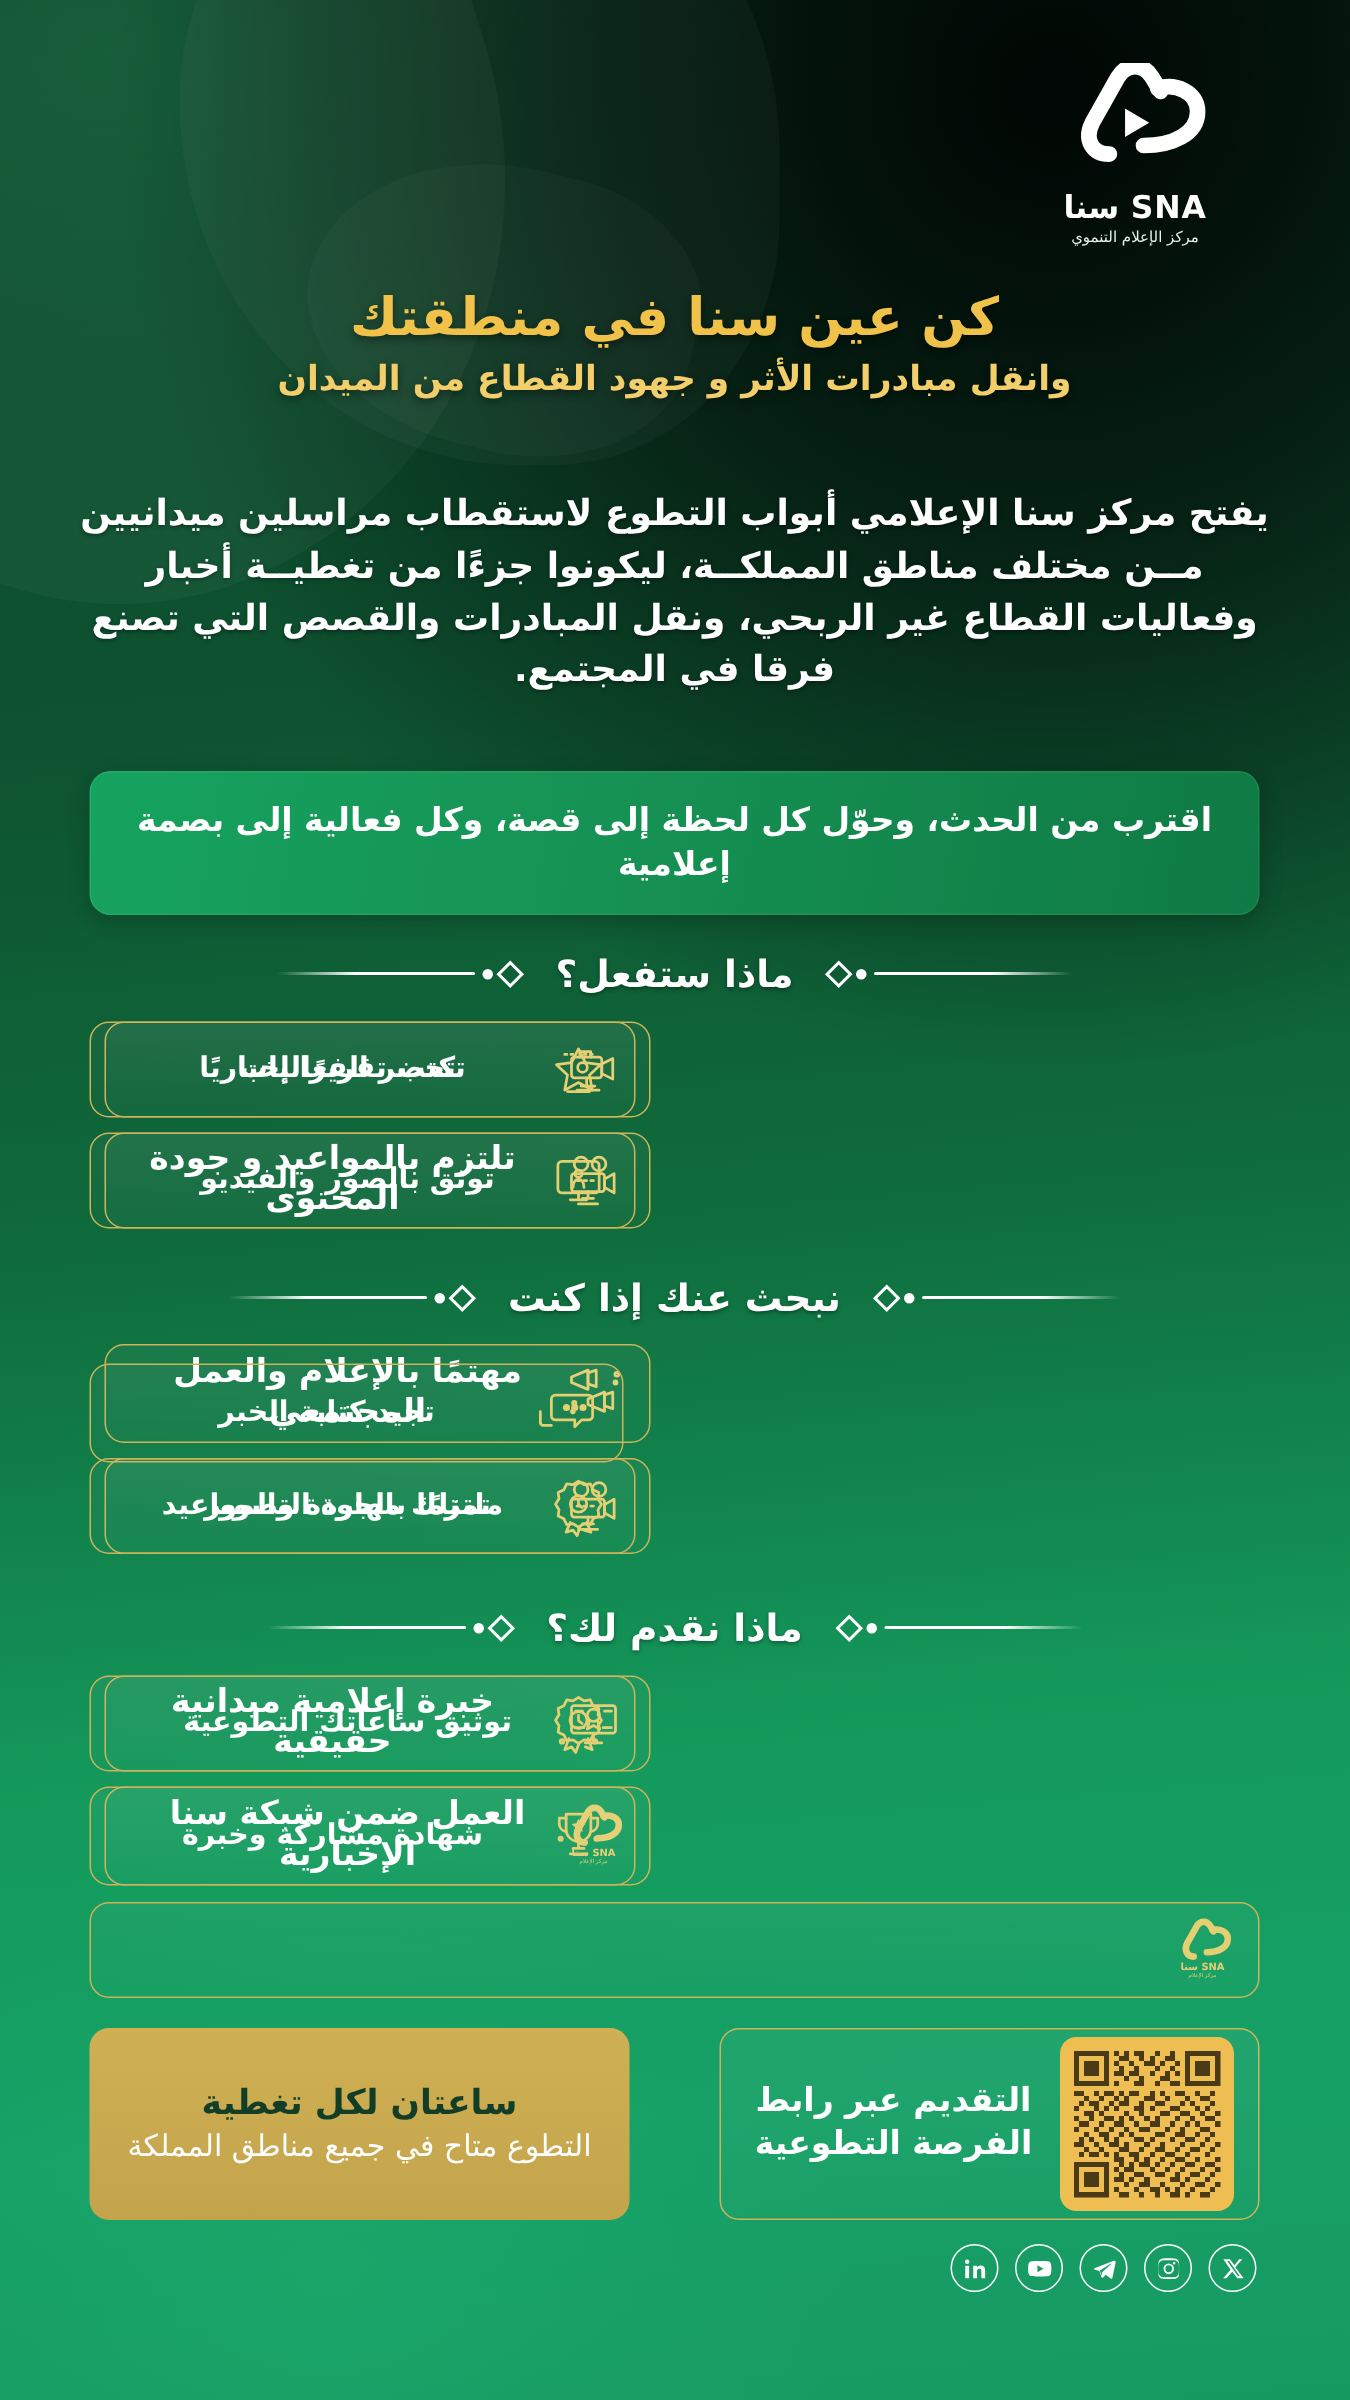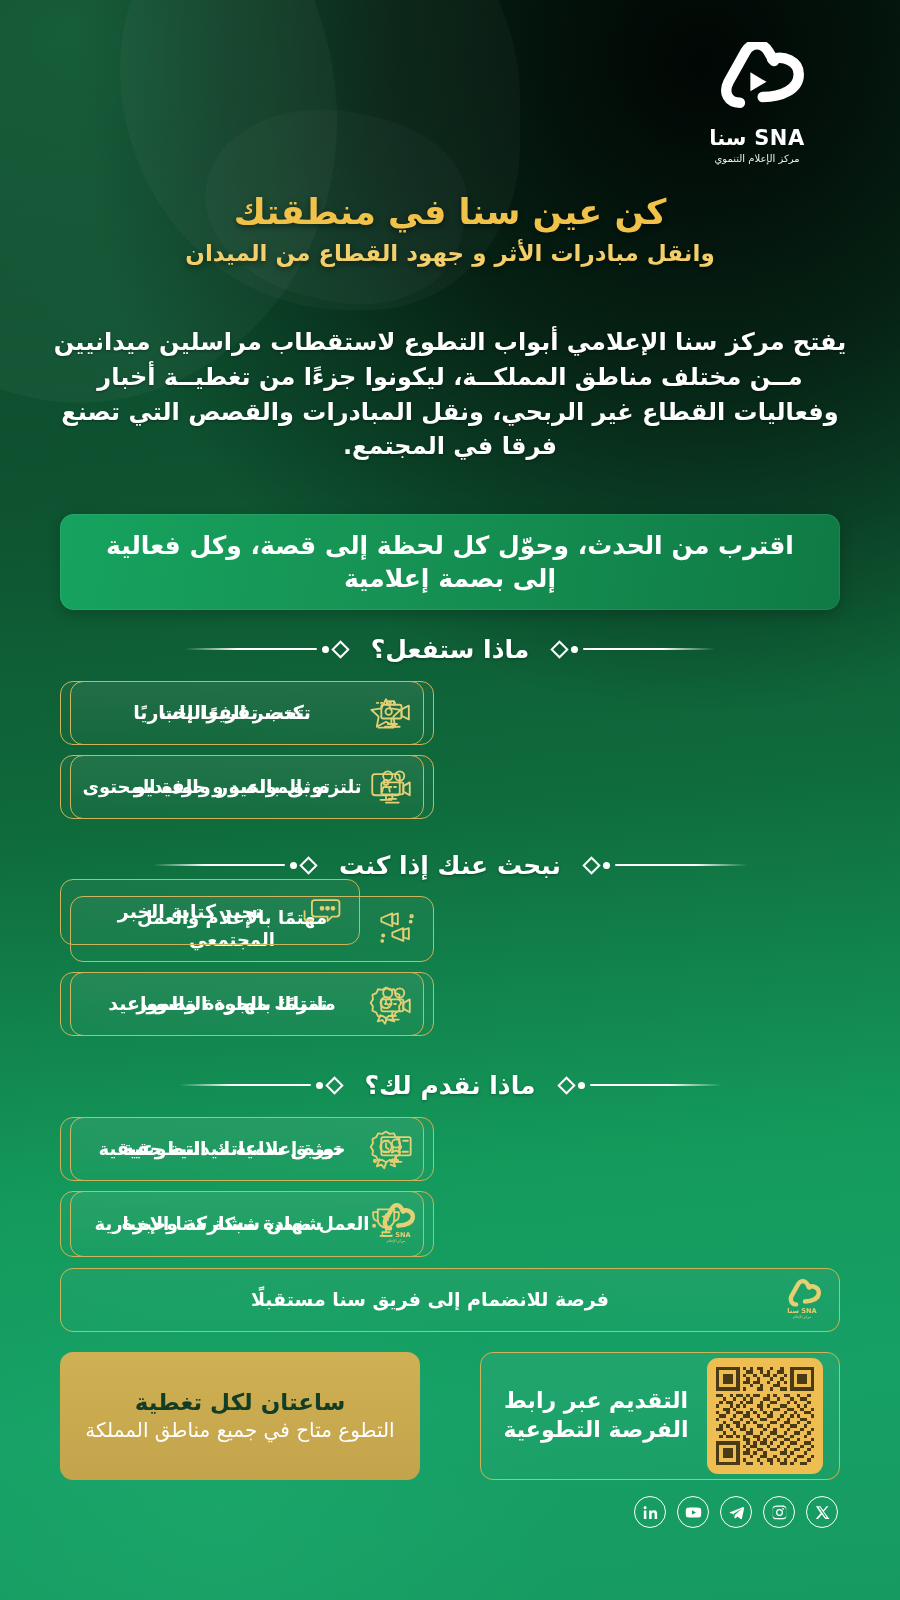--- a/index.html
+++ b/index.html
@@ -83,21 +83,21 @@
   
   .banner {
     position:absolute; right:60px; left:60px; top:514px; height:96px;
     border-radius:14px;
     background:linear-gradient(100deg,#16a35f 0%, #169354 42%, #0f7a45 100%);
     box-shadow:0 4px 14px rgba(0,0,0,.22), inset 0 0 0 1px rgba(255,255,255,.07);
     display:flex; align-items:center; justify-content:center;
     padding:6px 24px;
   }
   .banner span {
-    display:block; color:#fff; font-size:25px; font-weight:bold;
+    display:block; color:#fff; font-size:22px; font-weight:bold;
     line-height:1.34; text-align:center;
   }
 
   
   .sec-head {
     position:absolute; right:40px; left:40px;
     display:flex; align-items:center; justify-content:center; gap:24px;
     height:36px;
   }
   .sec-head .title {
@@ -124,21 +124,21 @@
     background:linear-gradient(180deg, rgba(255,255,255,0.045), rgba(255,255,255,0.012));
     display:flex; align-items:center; 
     padding:6px 14px;
   }
   .card .ico { flex:0 0 46px; height:46px; display:flex; align-items:center; justify-content:center; }
   .card .ico svg { width:44px; height:44px; display:block; }
   .card .txt {
     flex:1 1 auto; color:#ffffff; font-size:19px; font-weight:bold;
     line-height:1.22; text-align:center; padding-left:6px;
   }
-  .card.small .txt { font-size:18px; }
+  .card.small .txt { font-size:22px; }
 
   
   .apply-card {
     position:absolute; right:60px; top:1352px; width:360px; height:128px;
     border:1.4px solid #cdb35a; border-radius:13px;
     background:linear-gradient(180deg, rgba(255,255,255,0.05), rgba(255,255,255,0.015));
     display:flex; align-items:center; gap:12px; padding:28px 16px;
   }
   .apply-card .apply-txt {
     flex:1 1 auto; color:#fff; font-size:22px; font-weight:bold;
@@ -306,21 +306,21 @@
           <circle cx="28" cy="12" r="5"></circle>
         <rect x="8" y="19" width="24" height="13" rx="2"></rect>
           <path d="M32 23 l7-4 v14 l-7-4z"></path>
         <path d="M20 32 v5 M13 41 h14 M16 37 h8"></path>
           <path d="M12 24 h14" stroke-dasharray="2 3"></path>
       </svg>
     </span>
     <span class="txt">تمتلك مهارة التصوير</span>
   </div>
 
-  <div class="card" style="left:60px;top:879px;width:300px;height:66px">
+  <div class="card" style="left:60px;top:909px;width:356px;height:66px">
     <span class="ico">
       <svg viewBox="0 0 48 48" fill="none" stroke="#e4cf73" stroke-width="2" stroke-linecap="round" stroke-linejoin="round">
         <path d="M16 11 h24 a3 3 0 0 1 3 3 v12 a3 3 0 0 1 -3 3 h-5 l-5 5 v-5 h-14 a3 3 0 0 1 -3 -3 v-12 a3 3 0 0 1 3 -3z"></path>
         <circle cx="24" cy="20" r="1.6" fill="#e4cf73"></circle>
           <circle cx="30" cy="20" r="1.6" fill="#e4cf73"></circle>
           <circle cx="36" cy="20" r="1.6" fill="#e4cf73"></circle>
         <path d="M13 33 h-6 a2 2 0 0 1 -2 -2 v-8"></path>
       </svg>
     </span>
     <span class="txt">تجيد كتابة الخبر</span>
@@ -408,21 +408,20 @@
 
   <div class="card" style="left:60px;right:60px;top:1268px;height:64px;width:auto">
     <span class="ico">
       <svg viewBox="0 0 60 56" aria-hidden="true">
         <path d="M22 34 C16 34 13 28 16 22 L25 6 C28 1 34 1 37 6 L40 11" fill="none" stroke="#e4cf73" stroke-width="6" stroke-linecap="round"></path>
         <path d="M39 10 C45 8 53 11 53 18 C53 26 44 30 34 30" fill="none" stroke="#e4cf73" stroke-width="6" stroke-linecap="round"></path>
         <text x="30" y="46" font-size="9" fill="#e4cf73" text-anchor="middle" font-family="DejaVu Sans, sans-serif" font-weight="bold">SNA سنا</text>
         <text x="30" y="53" font-size="5" fill="#e4cf73" text-anchor="middle" font-family="DejaVu Sans, sans-serif">مركز الإعلام</text>
       </svg>
     </span>
-    <span class="txt">فرصة للانضمام إلى فريق سنا مستقبلًا</span>
   </div>
 
   <div class="apply-card">
     <span class="qr">
       <svg viewBox="0 0 29 29" shape-rendering="crispEdges" aria-hidden="true">
         <rect width="29" height="29" fill="#eebe53"></rect>
         <g fill="#4a3a16">
           <path d="M0 0h7v7H0zM1 1v5h5V1z"></path>
             <rect x="2" y="2" width="3" height="3"></rect>
           <path d="M22 0h7v7h-7zM23 1v5h5V1z"></path>

